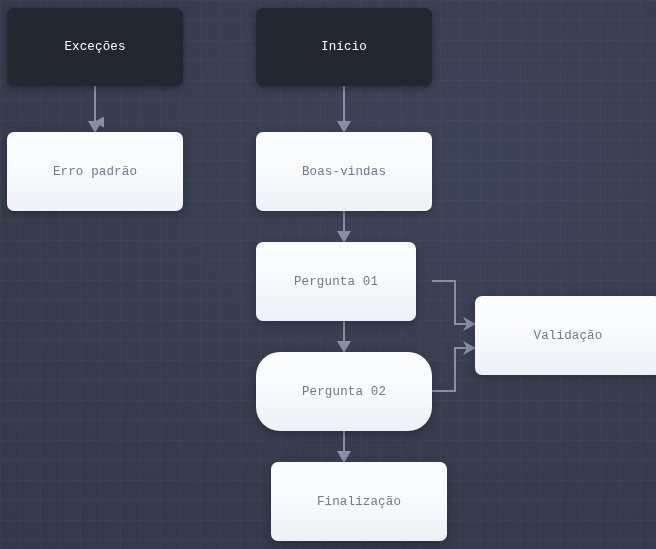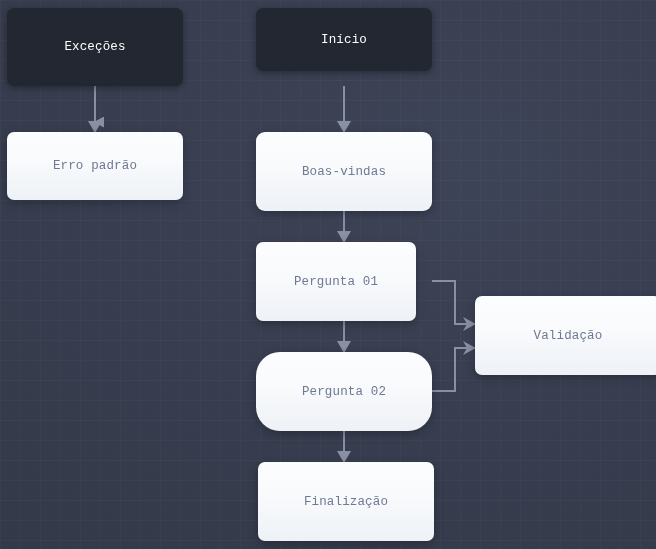--- a/index.html
+++ b/index.html
@@ -90,41 +90,41 @@
       <path d="M337,451 L351,451 L344,463 Z"></path>
       <path d="M463,317 L476,324 L463,331 L467,324 Z"></path>
       <path d="M463,341 L476,348 L463,355 L467,348 Z"></path>
     </g>
   </svg>
 
   <div class="node dark" style="left:7px; top:8px; width:176px; height:78px;">
     <span>Exceções</span>
   </div>
 
-  <div class="node dark" style="left:256px; top:8px; width:176px; height:63px;">
+  <div class="node dark" style="left:256px; top:8px; width:176px; height:78px;">
     <span>Início</span>
   </div>
 
-  <div class="node light" style="left:7px; top:132px; width:176px; height:68px;">
+  <div class="node light" style="left:7px; top:132px; width:176px; height:79px;">
     <span>Erro padrão</span>
   </div>
 
-  <div class="node light" style="left:256px; top:132px; width:176px; height:79px;border-radius:9px;">
+  <div class="node light" style="left:256px; top:132px; width:176px; height:79px;">
     <span>Boas-vindas</span>
   </div>
 
   <div class="node light" style="left:256px; top:242px; width:160px; height:79px;">
     <span>Pergunta 01</span>
   </div>
 
   <div class="node light" style="left:475px; top:296px; width:186px; height:79px;">
     <span>Validação</span>
   </div>
 
   <div class="node light" style="left:256px; top:352px; width:176px; height:79px;border-radius:24px;">
     <span>Pergunta 02</span>
   </div>
 
-  <div class="node light" style="left:258px; top:462px; width:176px; height:79px;">
+  <div class="node light" style="left:271px; top:462px; width:176px; height:79px;">
     <span>Finalização</span>
   </div>
 
 </div>
 
 </body></html>

